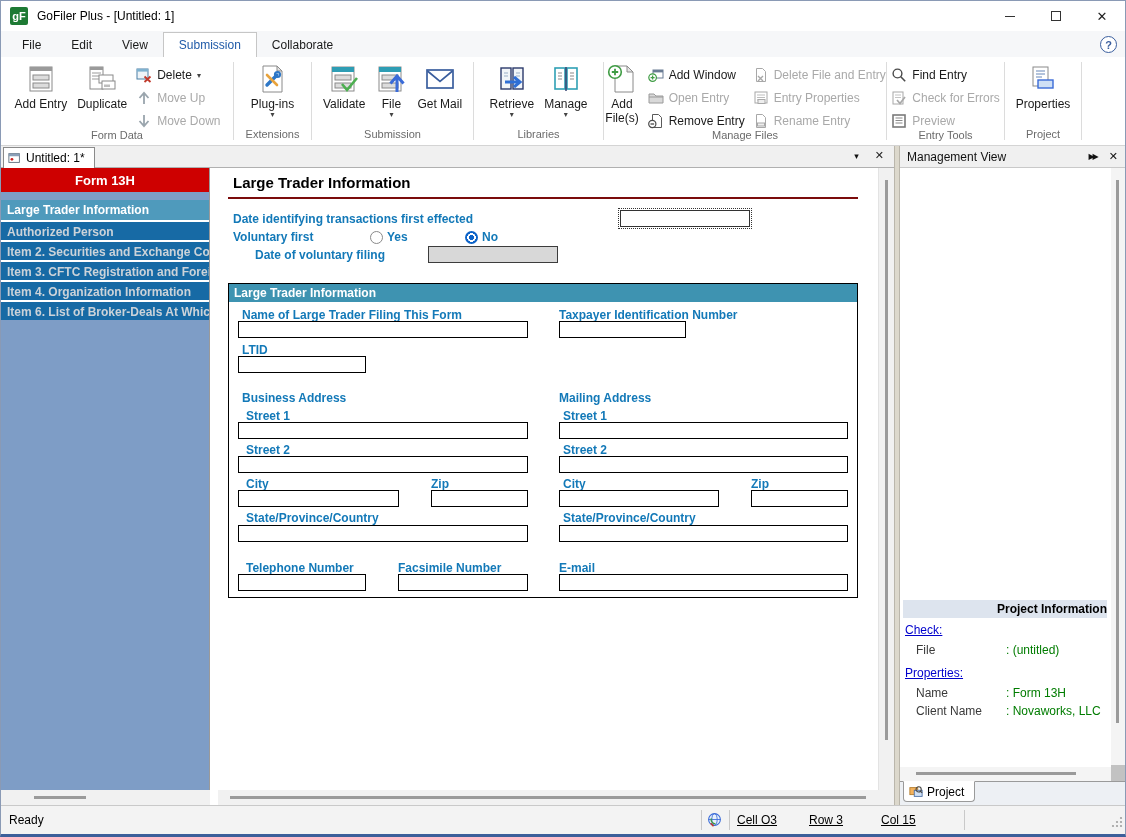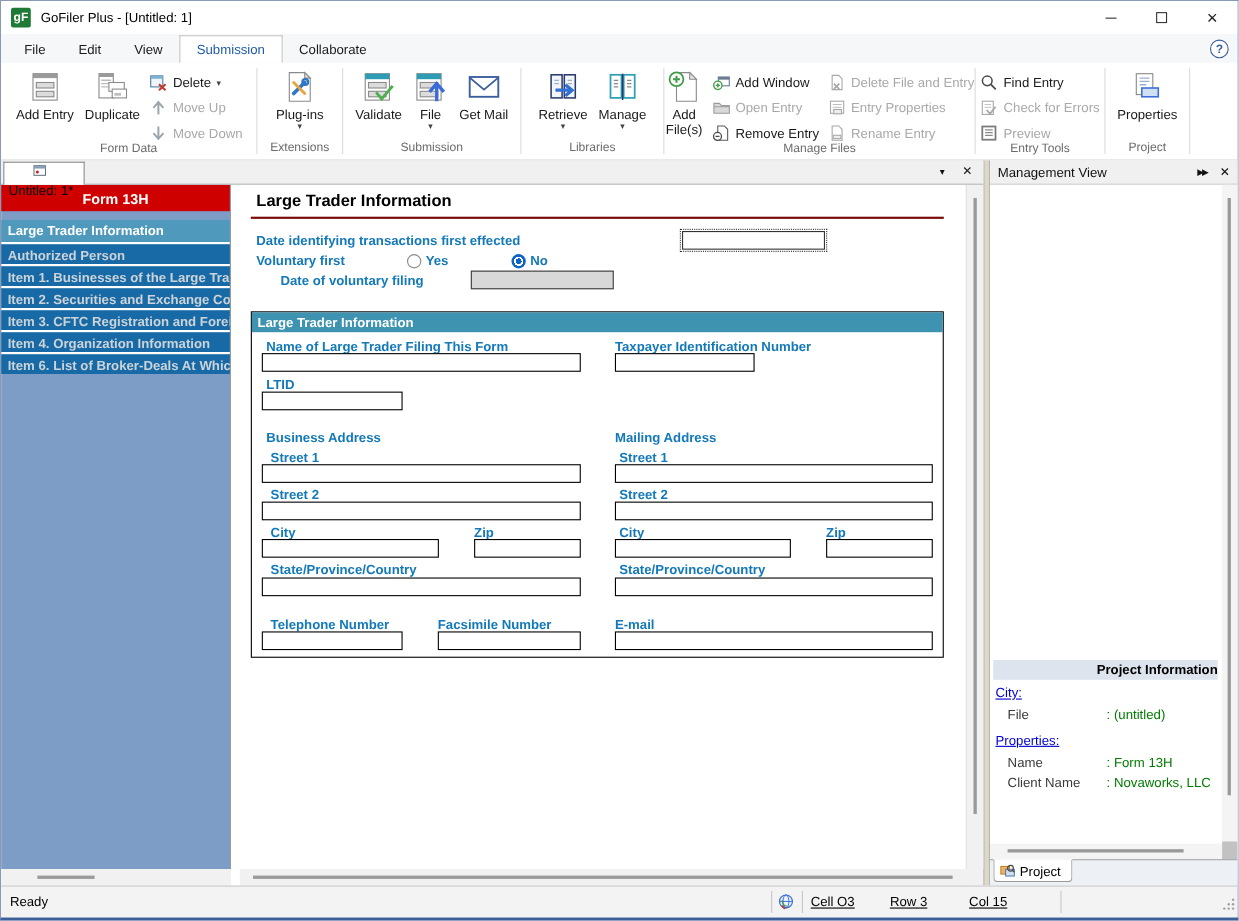--- a/index.html
+++ b/index.html
@@ -31,21 +31,21 @@
 .smallcol{display:flex;flex-direction:column;gap:7px;padding-top:6px;margin:0 4px;}
 .smallbtn{display:flex;align-items:center;gap:5px;font-size:12px;color:#1a1a1a;white-space:nowrap;}
 .sicon{width:16px;height:16px;flex:none;}
 .sicon svg{width:100%;height:100%;}
 .smallbtn.disabled{color:#a9a9a9;}
 .narrow{width:48px;}
 
 .workspace{position:absolute;top:145px;left:0;right:0;bottom:29px;display:flex;}
 .left-region{width:893px;display:flex;flex-direction:column;background:#f0f0f0;}
 .doctab-bar{height:22px;background:#f0f0f0;border-bottom:1px solid #b0b0b0;display:flex;align-items:flex-end;position:relative;}
-.doctab{height:21px;background:#fff;border:1px solid #8a8a8a;border-bottom:none;display:flex;align-items:center;gap:4px;padding:0 9px 0 4px;font-size:12px;margin-left:2px;position:relative;top:1px;z-index:1;flex-direction:column;}
+.doctab{height:21px;background:#fff;border:1px solid #8a8a8a;border-bottom:none;display:flex;align-items:center;gap:4px;padding:0 9px 0 4px;font-size:12px;margin-left:2px;position:relative;top:1px;z-index:1;}
 .doctab-icons{position:absolute;right:10px;top:3px;display:flex;gap:16px;font-size:11px;color:#222;align-items:center;}
 .dt-caret{font-size:9px;color:#111;}
 .doc-body{flex:1;display:flex;min-height:0;}
 
 .sidebar{width:209px;background:#7e9dc6;overflow:hidden;border-right:1px solid #9a9a9a;}
 .sb-header{height:24px;background:#ce0000;color:#fff;font-weight:bold;font-size:13px;display:flex;align-items:center;justify-content:center;margin-bottom:8px;}
 .sb-item{height:20px;line-height:20px;background:#176aa5;color:#ccd3d9;font-weight:bold;font-size:12px;padding-left:6px;white-space:nowrap;overflow:hidden;}
 .sb-item + .sb-item{border-top:2px solid #fff;}
 .sb-item.selected{background:#4f9abc;color:#fff;}
 
@@ -392,21 +392,20 @@
           <span>✕</span>
         </div>
       </div>
 
       <div class="doc-body">
 
         <div class="sidebar">
           <div class="sb-header">Form 13H</div>
           <div class="sb-item selected">Large Trader Information</div>
           <div class="sb-item">Authorized Person</div>
-          <div class="sb-item">Item 1. Businesses of the Large Tra</div>
           <div class="sb-item">Item 2. Securities and Exchange Co</div>
           <div class="sb-item">Item 3. CFTC Registration and Foreig</div>
           <div class="sb-item">Item 4. Organization Information</div>
           <div class="sb-item">Item 6. List of Broker-Deals At Whic</div>
         </div>
 
         <div class="form-area">
           <div class="page-title">Large Trader Information</div>
           <div class="title-rule"></div>
 
@@ -490,21 +489,21 @@
 
     <div class="right-panel">
       <div class="mv-header">
         <span class="mv-title">Management View</span>
         <span class="mv-collapse">▶▶</span>
         <span class="mv-close">✕</span>
       </div>
       <div class="mv-body">
         <div class="pi">
           <div class="pi-header">Project Information</div>
-          <span class="pi-link">City:</span>
+          <span class="pi-link">Check:</span>
           <div class="pi-row">
             <span class="pi-label">File</span>
             <span class="pi-value pi-colon">(untitled)</span>
           </div>
           <span class="pi-link">Properties:</span>
           <div class="pi-row">
             <span class="pi-label">Name</span>
             <span class="pi-value pi-colon">Form 13H</span>
           </div>
           <div class="pi-row">

